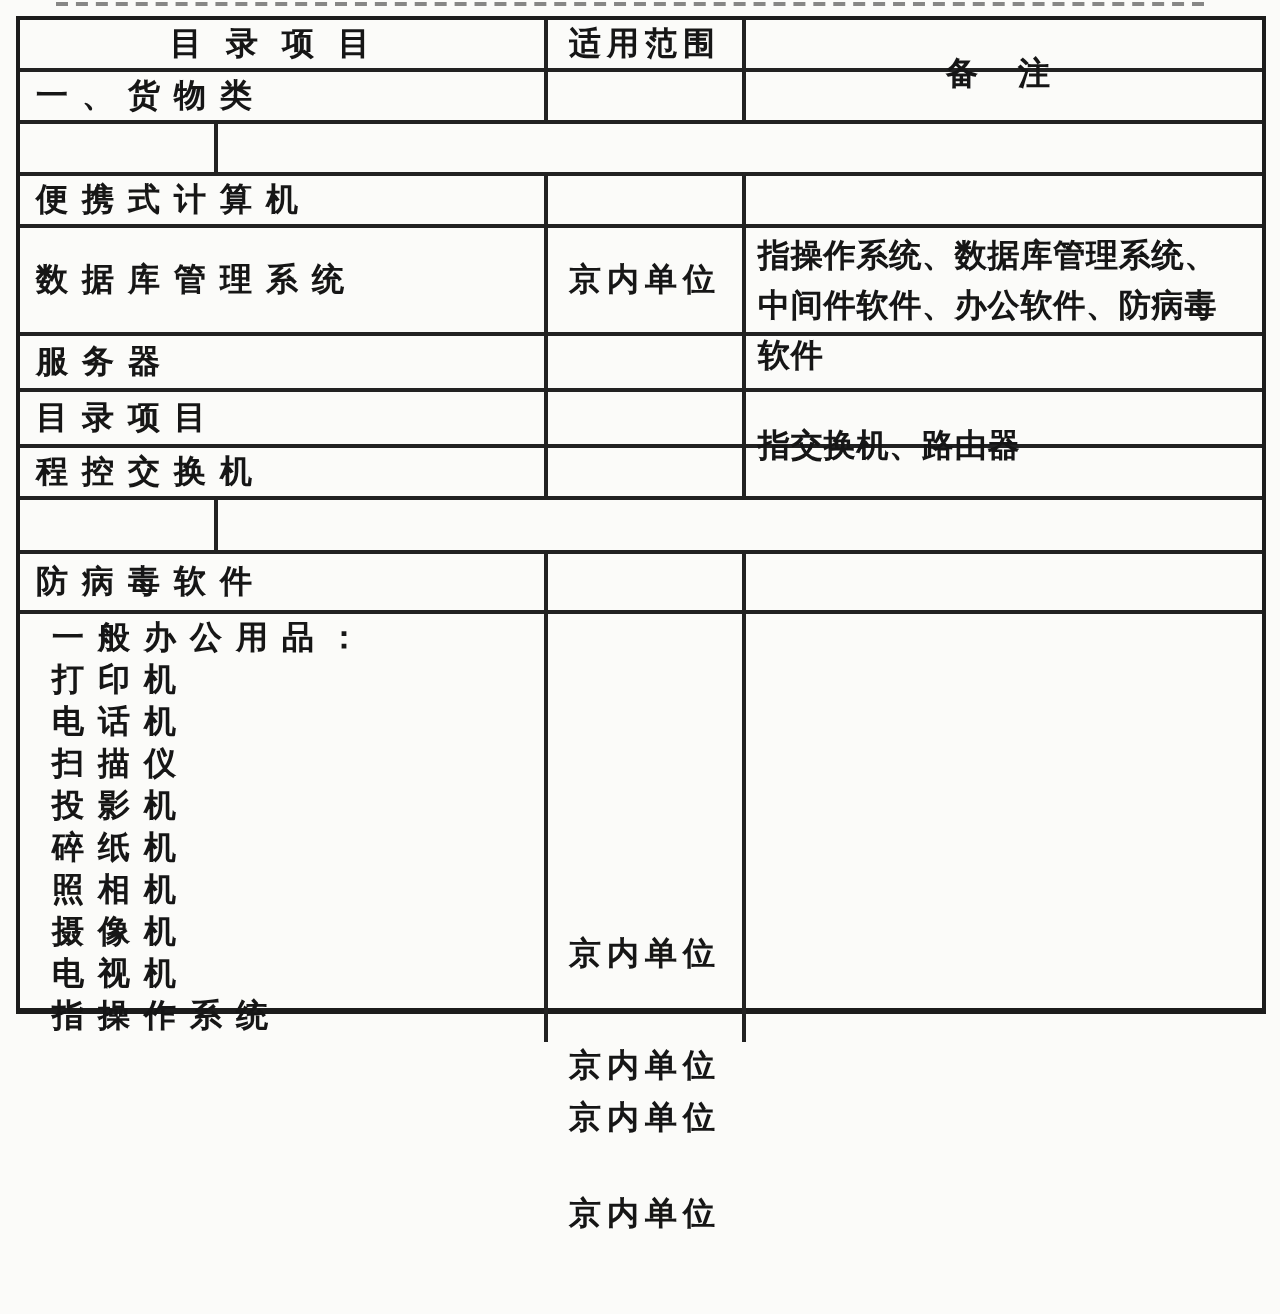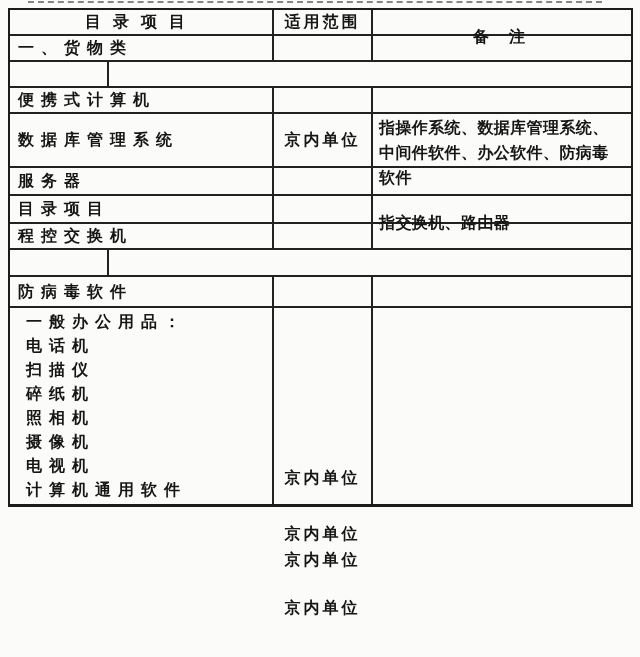--- a/index.html
+++ b/index.html
@@ -107,27 +107,29 @@
 
   <div class="row h31">
     <div class="cell c1">防病毒软件</div>
     <div class="cell c2"></div>
     <div class="cell c3"></div>
   </div>
 
   <div class="row row-big">
     <div class="big-items">
       <div class="bline">一般办公用品：</div>
+      <div class="bline">打印机</div>
       <div class="bline">电话机</div>
       <div class="bline">扫描仪</div>
+      <div class="bline">投影机</div>
       <div class="bline">碎纸机</div>
       <div class="bline">照相机</div>
       <div class="bline">摄像机</div>
       <div class="bline">电视机</div>
-      <div class="bline">计算机通用软件</div>
+      <div class="bline">指操作系统</div>
     </div>
     <div class="big-scope">
       <div class="slabel s1">京内单位</div>
       <div class="slabel s2">京内单位</div>
       <div class="slabel s3">京内单位</div>
       <div class="slabel s4">京内单位</div>
     </div>
     <div class="big-note"></div>
   </div>
 

